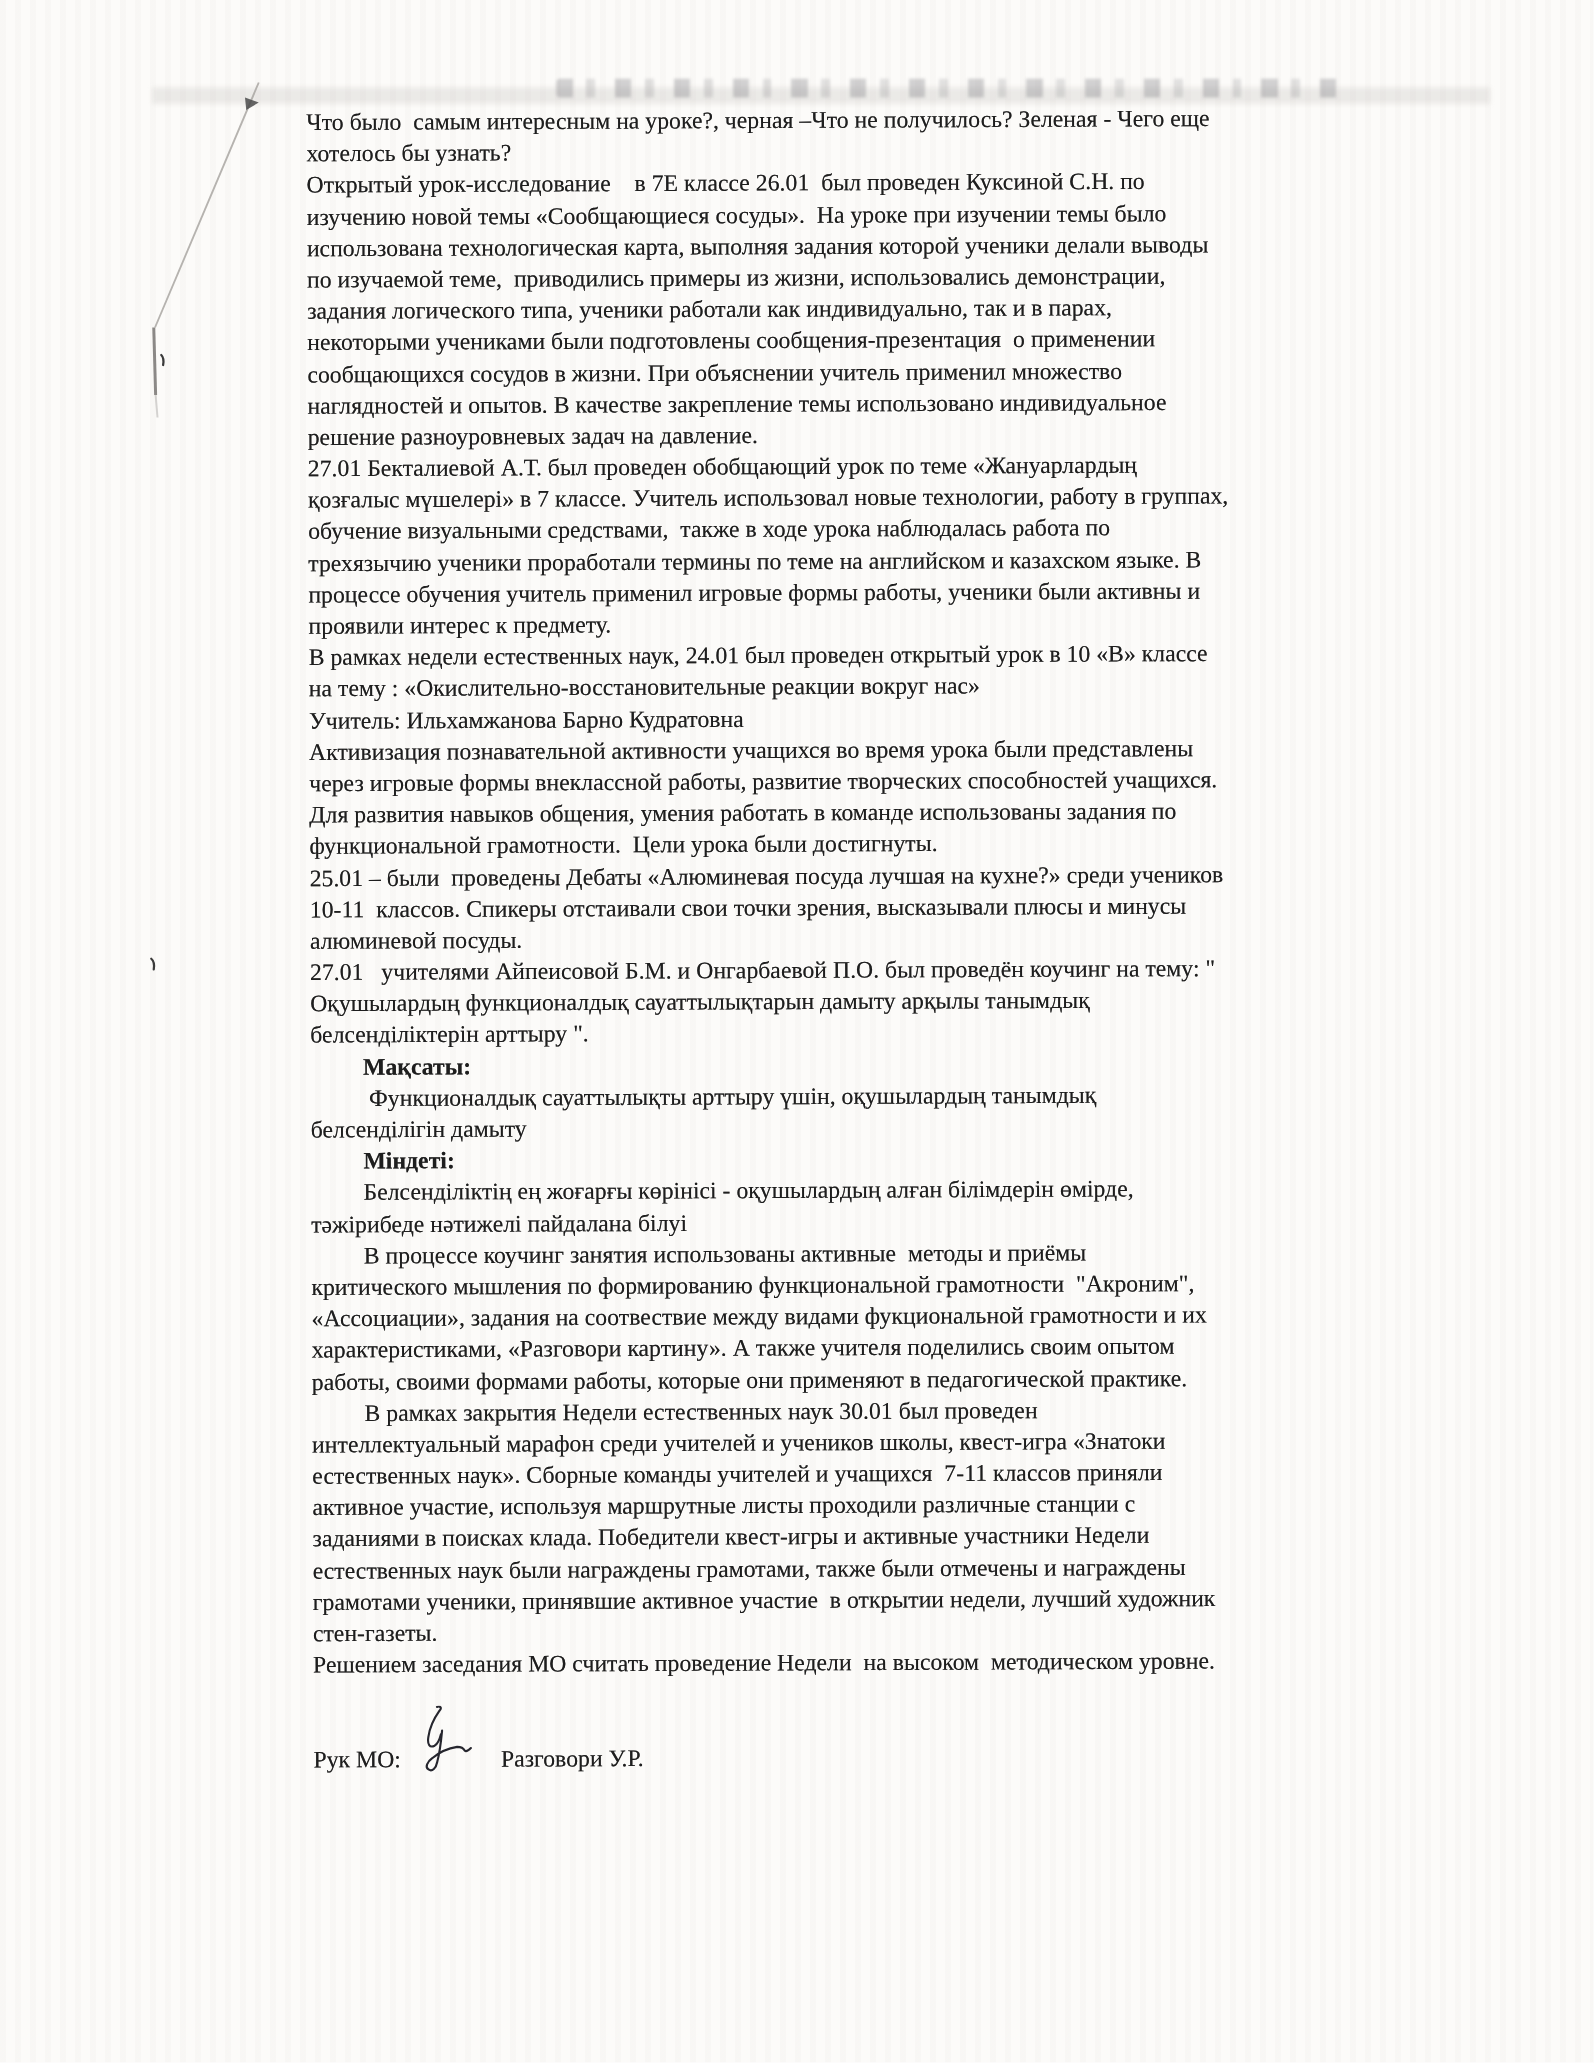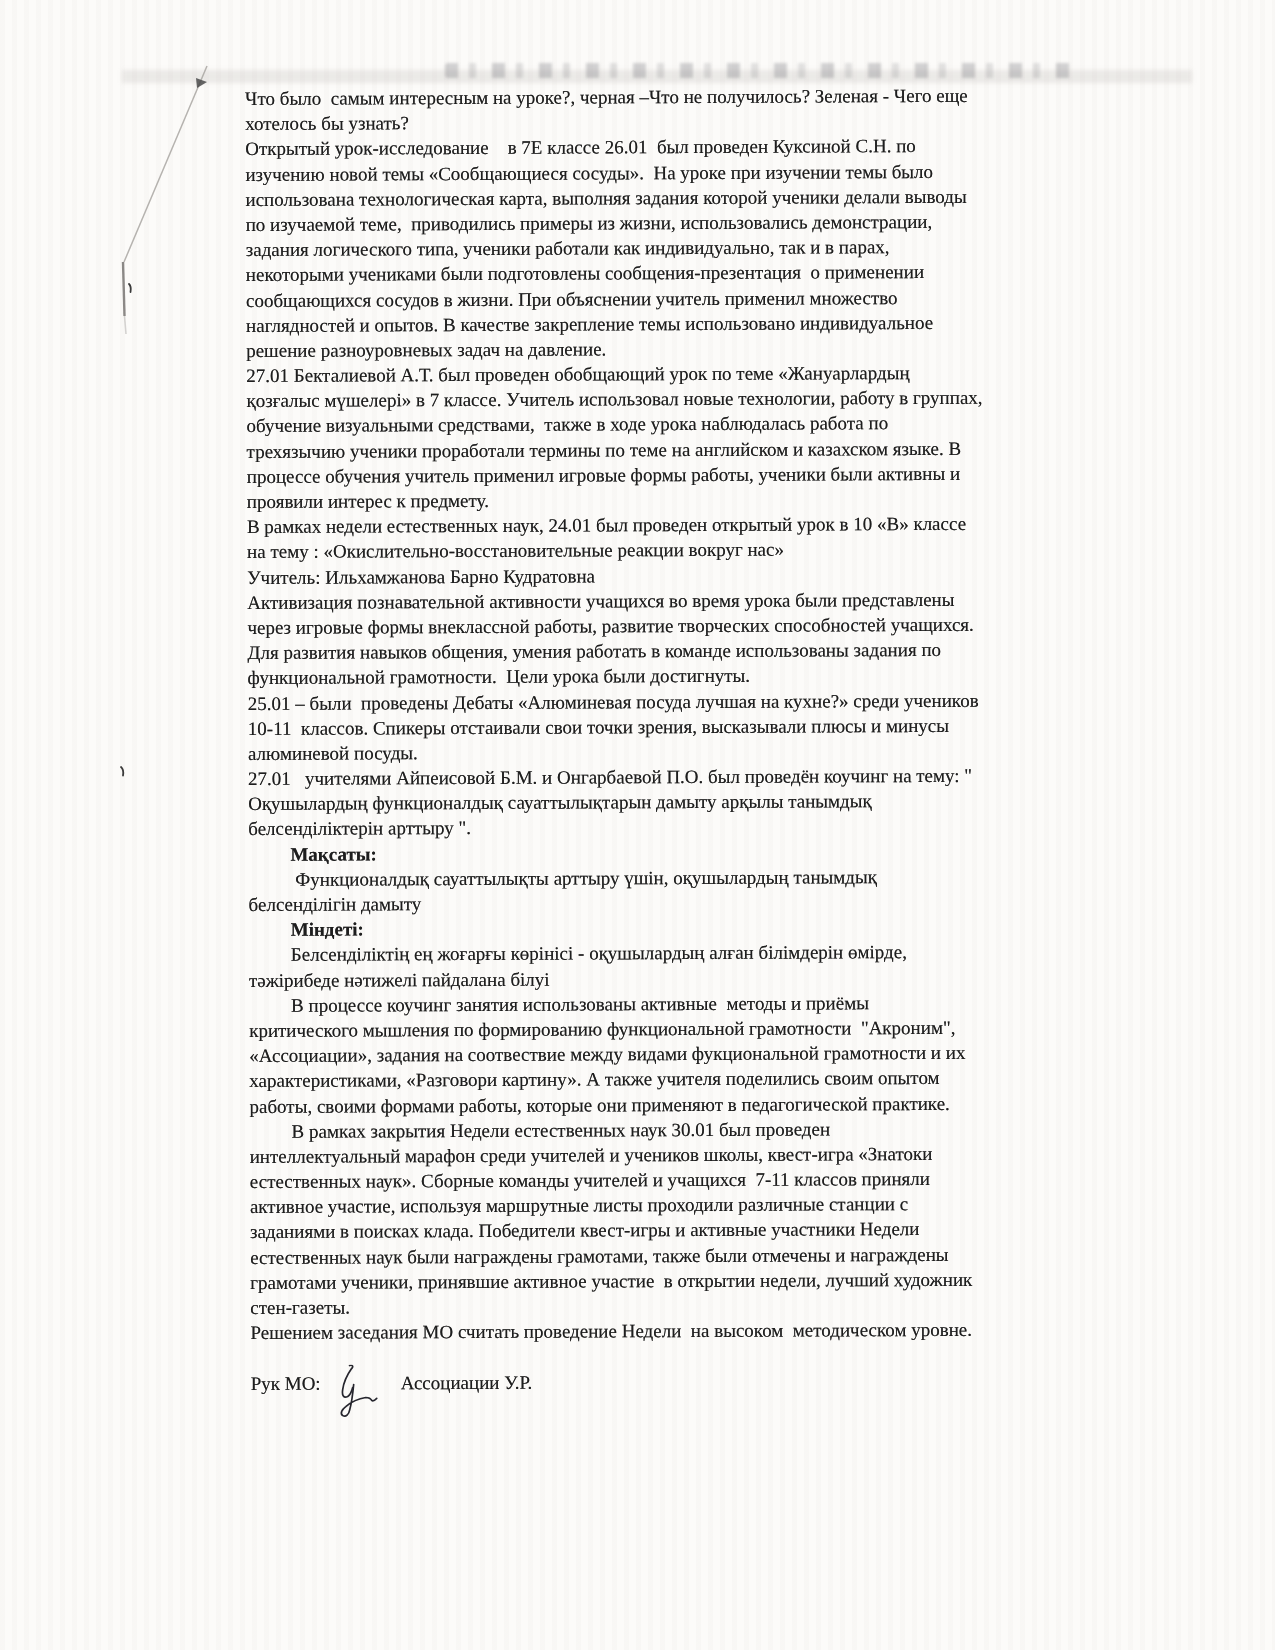--- a/index.html
+++ b/index.html
@@ -32,21 +32,21 @@
   .textblock{
     position:absolute;left:245px;top:86px;width:805px;
     font-size:19px;line-height:25.2px;color:#1e1e1e;
     transform:rotate(-0.25deg);transform-origin:0 0;
     text-shadow:0 0 .4px rgba(30,30,30,0.65);
   }
   .line{white-space:pre;height:25.2px;}
   .line.bold{font-weight:bold;}
   .line.indent{padding-left:42px;}
   .signature-row{margin-top:26px;display:flex;align-items:flex-start;}
-  .sig-label,.sig-name{white-space:pre;}
+  .sig-label,.sig-name{white-space:pre;margin-top:25px;}
   .sig-mark{margin:-6px 0 0 12px;flex:none;}
   .sig-name{margin-left:22px;}
   svg.overlay{position:absolute;left:0;top:0;width:1275px;height:1650px;pointer-events:none;}
 </style>
 </head>
 <body>
 
 <div class="paper"></div>
 <div class="top-shadow"></div>
 <div class="bleed"></div>
@@ -105,21 +105,21 @@
       <div class="line">Решением заседания МО считать проведение Недели  на высоком  методическом уровне.</div>
     </div>
   <div class="signature-row">
     <span class="sig-label">Рук МО:</span>
     <svg class="sig-mark" width="46" height="54" viewBox="0 0 46 54">
       <g fill="none" stroke="#26262e" stroke-width="1.7" stroke-linecap="round">
         <path d="M 17 1 c 3 -1 4 1 2 3 c -5 7 -8 14 -9 21 c -1 6 1 9 5 7 c 3 -2 4 -5 5 -9"></path>
         <path d="M 21 20 c -1 10 -2 18 -4 25 c -1 5 -4 8 -7 6 c -3 -2 -1 -6 3 -9 c 6 -5 13 -8 20 -9 c 3 0 5 1 6 3 c 1 1 3 0 5 -2"></path>
       </g>
     </svg>
-    <span class="sig-name">Ассоциации У.Р.</span>
+    <span class="sig-name">Разговори У.Р.</span>
   </div>
 </div>
 
 <svg class="overlay">
   <line x1="207" y1="66" x2="124" y2="262" stroke="#aaa7a3" stroke-width="1.5" opacity="0.85"></line>
   <line x1="123" y1="262" x2="124.5" y2="316" stroke="#807d7a" stroke-width="2.4" opacity="0.9"></line>
   <line x1="124.5" y1="316" x2="126" y2="334" stroke="#9a9794" stroke-width="1.6" opacity="0.4"></line>
   <path d="M 196 78 L 207 82 L 197 88 Z" fill="#4a4a4a" opacity="0.85"></path>
   <path d="M 129 284 q 2.5 2.5 1.5 8" stroke="#3a3a3a" stroke-width="1.8" fill="none" stroke-linecap="round"></path>
   <path d="M 121 767 q 3 2.5 2 8.5" stroke="#3a3a3a" stroke-width="1.8" fill="none" stroke-linecap="round"></path>

